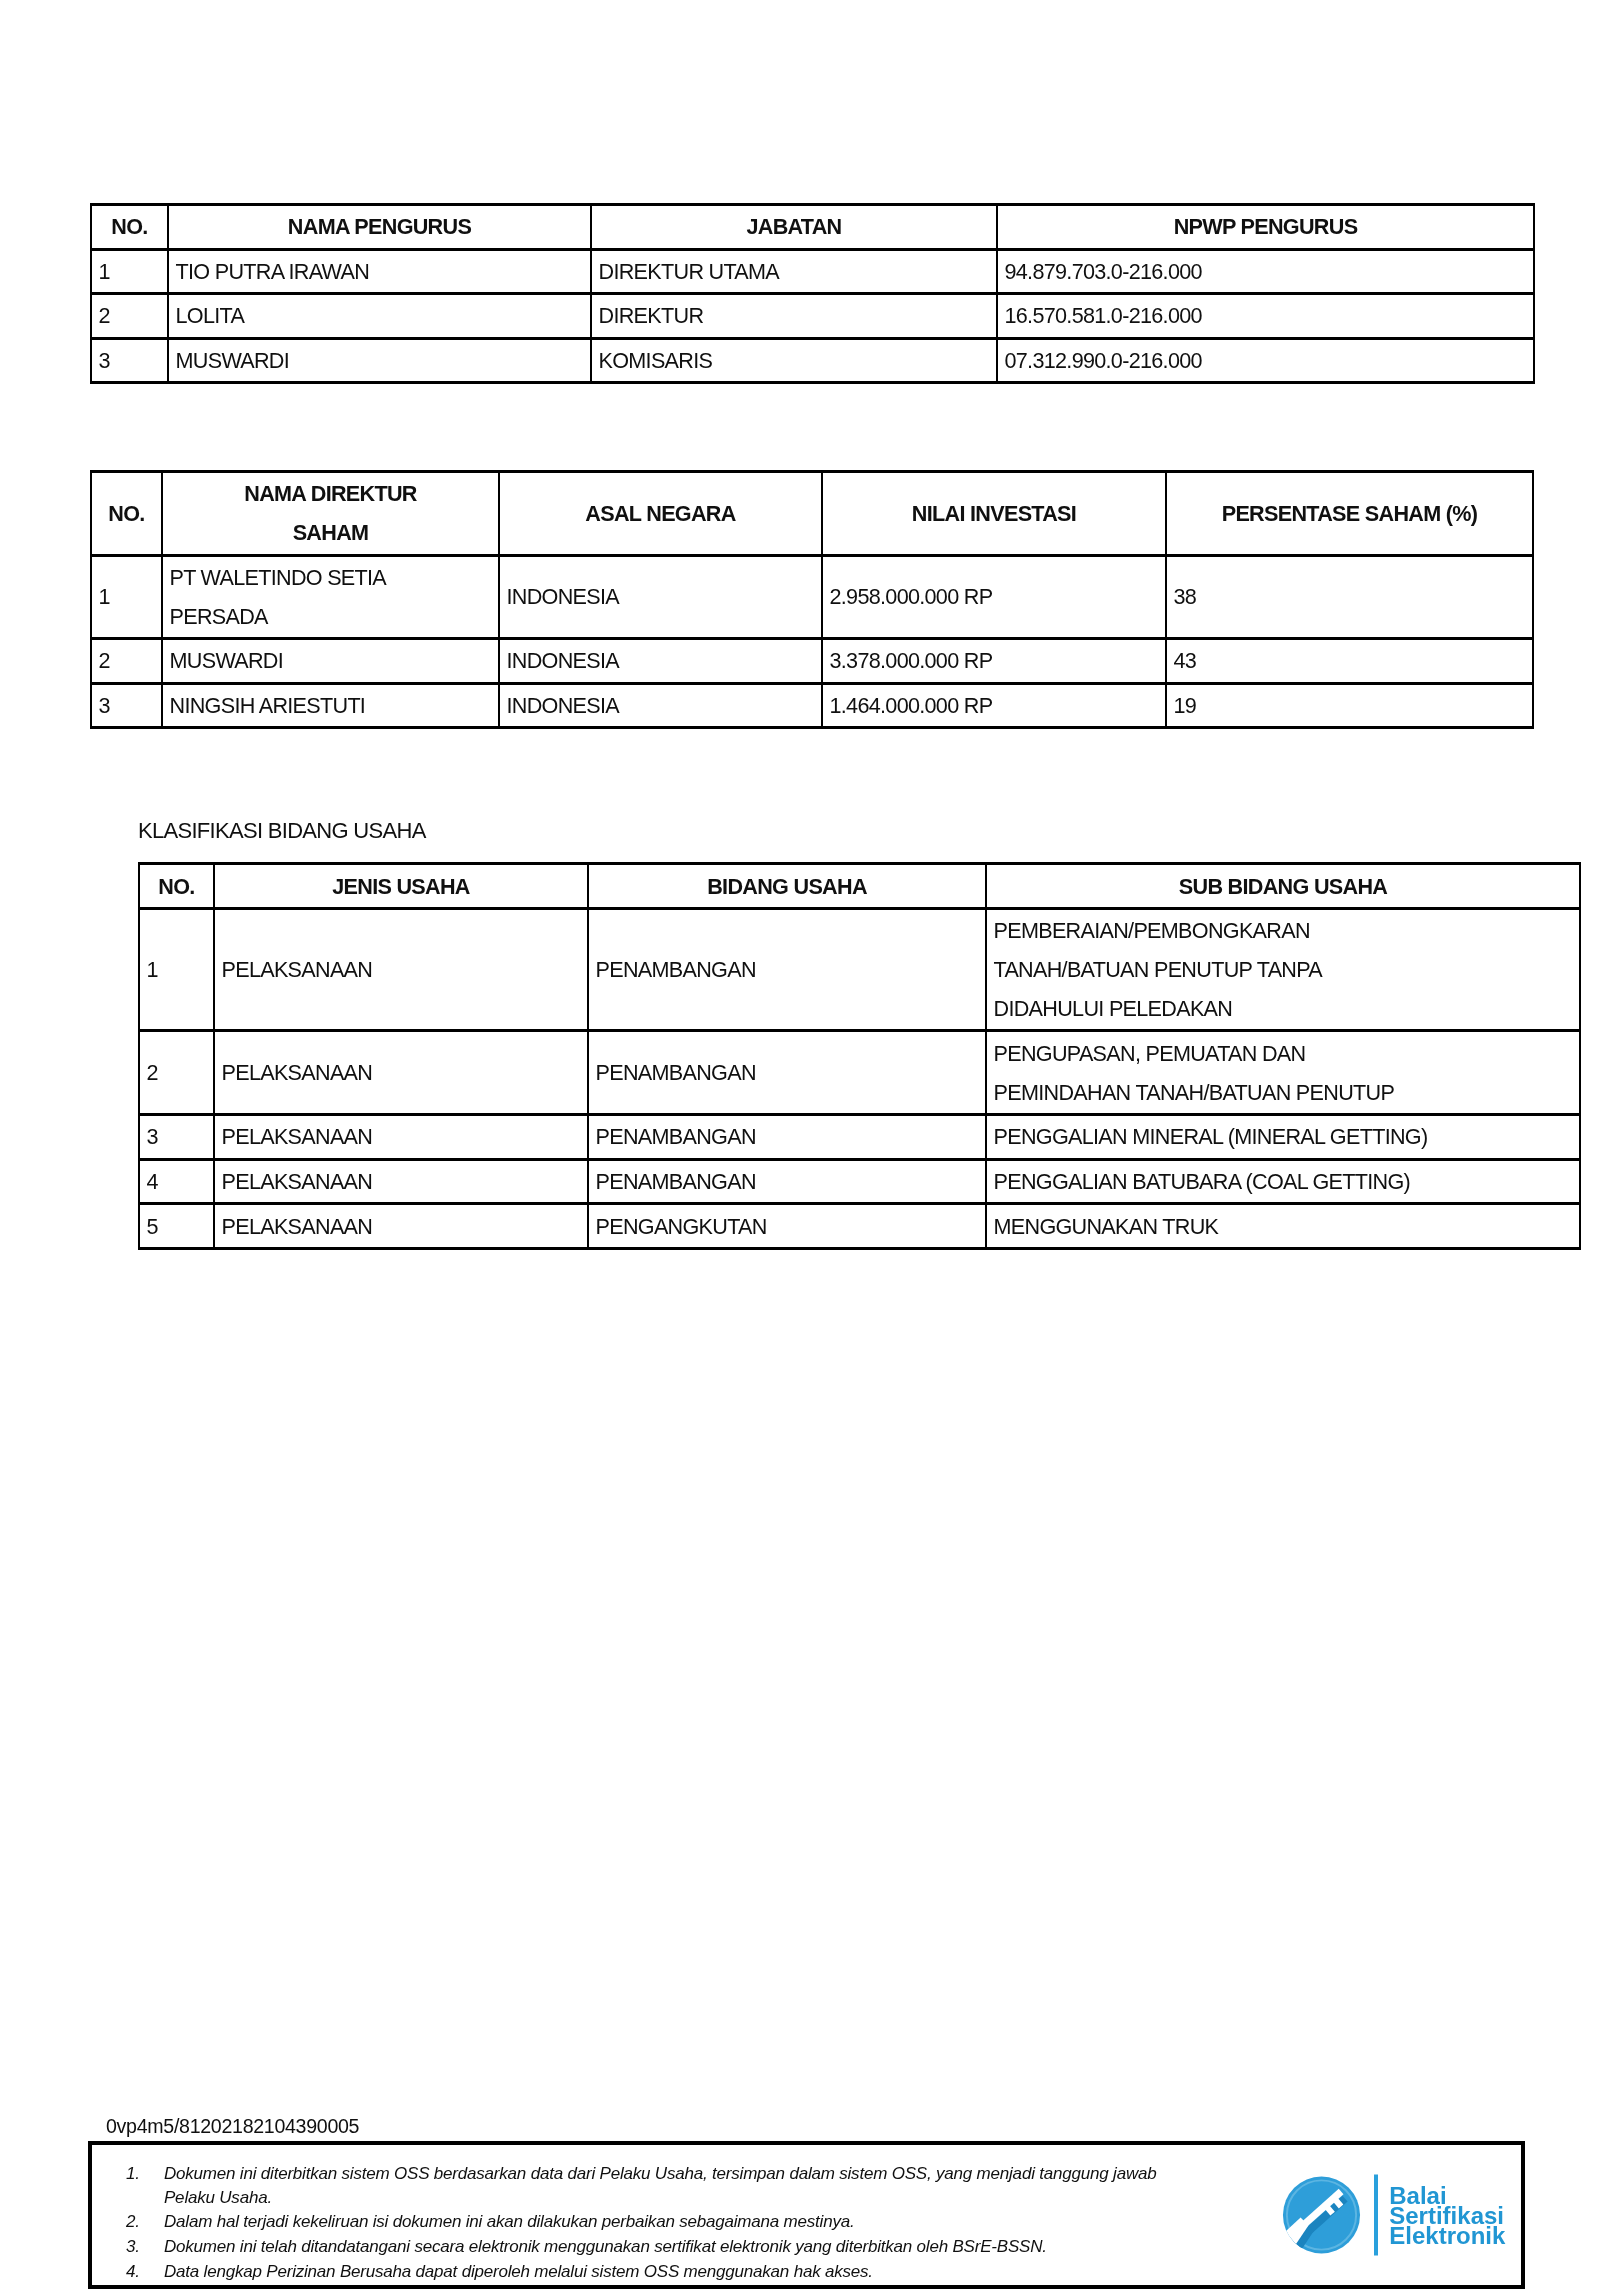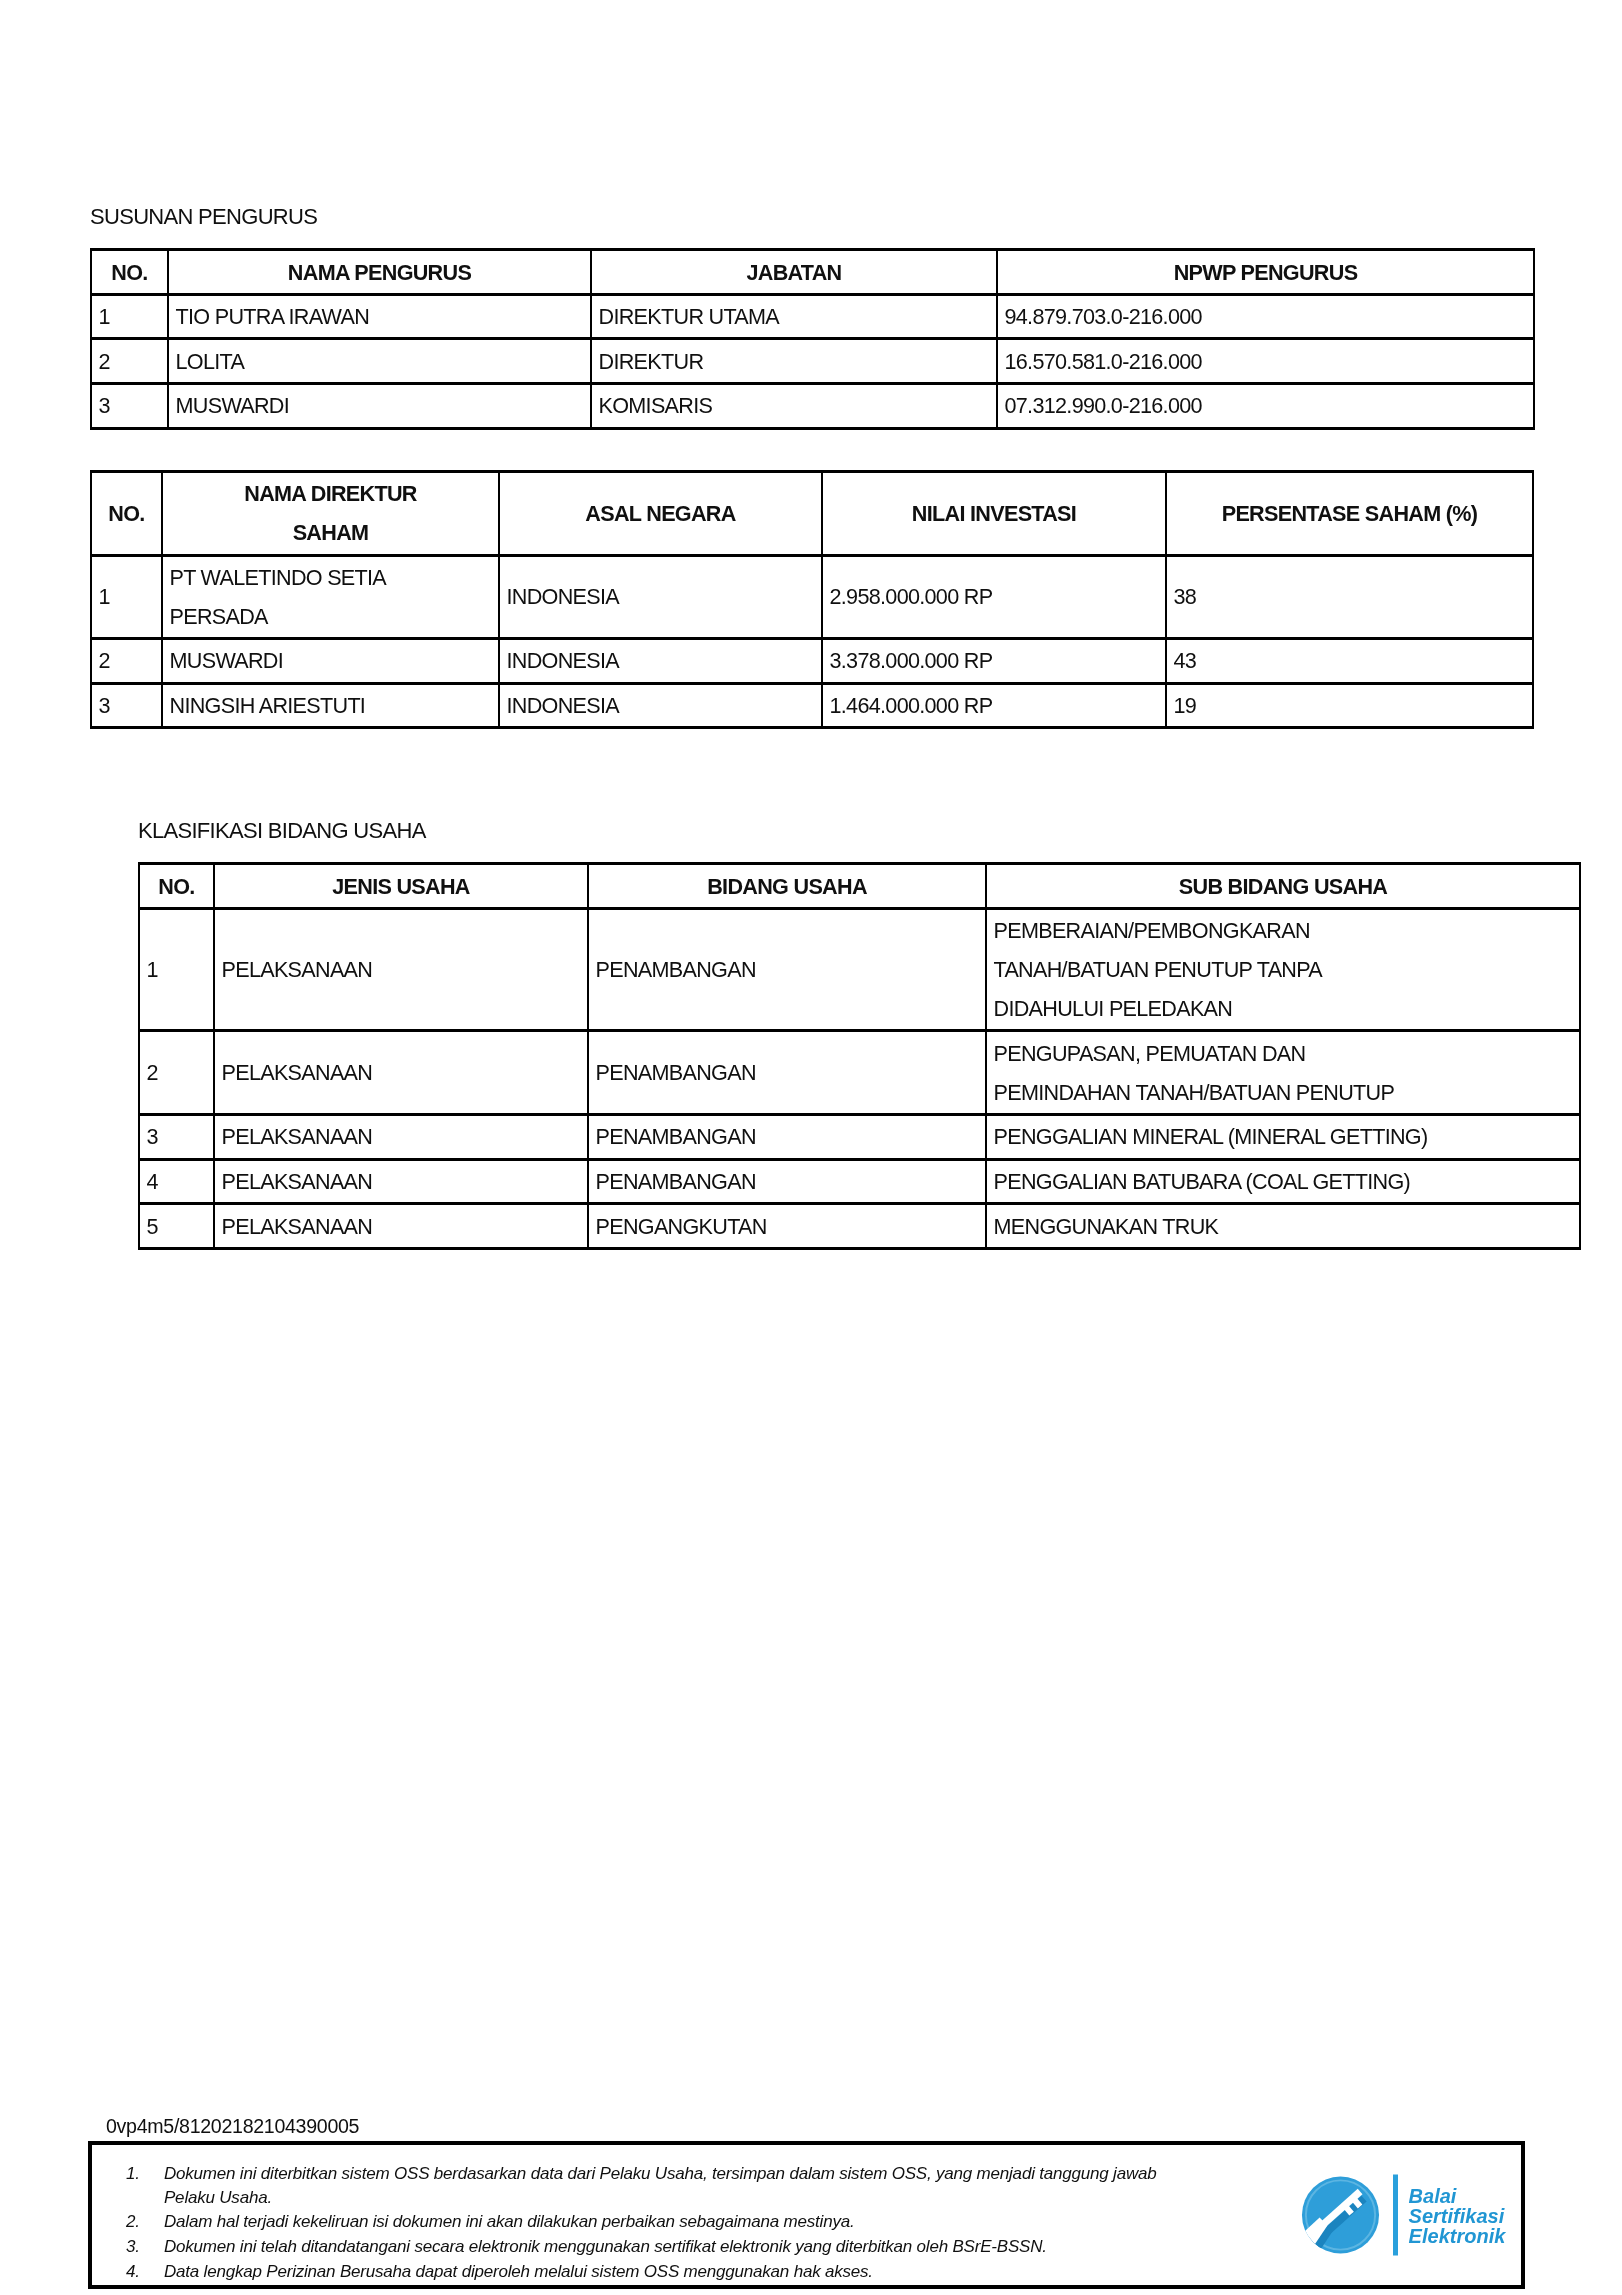--- a/index.html
+++ b/index.html
@@ -43,29 +43,28 @@
   .note-row { display:flex; margin-bottom:1.3px; }
   .note-num { width:23.6px; flex:none; }
   .note-text { flex:1; white-space:pre-line; padding-left:14.4px; }
 
   .logo {
     position:absolute; right:15.7px; top:50%; transform:translateY(-50%);
     display:flex; align-items:center;
   }
   .logo-icon { width:81px; height:81px; flex:none; }
   .logo-bar { width:4.6px; height:81px; background:#2aa0dc; margin:0 11px 0 11.8px; flex:none; }
-  .logo-text { font-weight:700; font-size:20px; line-height:20px;font-style:italic; }
+  .logo-text { font-weight:700; font-size:24px; line-height:20px; }
 </style>
 </head>
 <body>
 
 <div class="page">
 
   <section class="sec" style="top:203px;">
-    <div class="sec-title">SUSUNAN PENGURUS</div>
     <table>
       <colgroup>
           <col style="width:77px">
           <col style="width:423px">
           <col style="width:406px">
           <col style="width:537px">
         </colgroup>
       <thead>
         <tr class="rh68">
           <th>NO.</th>

